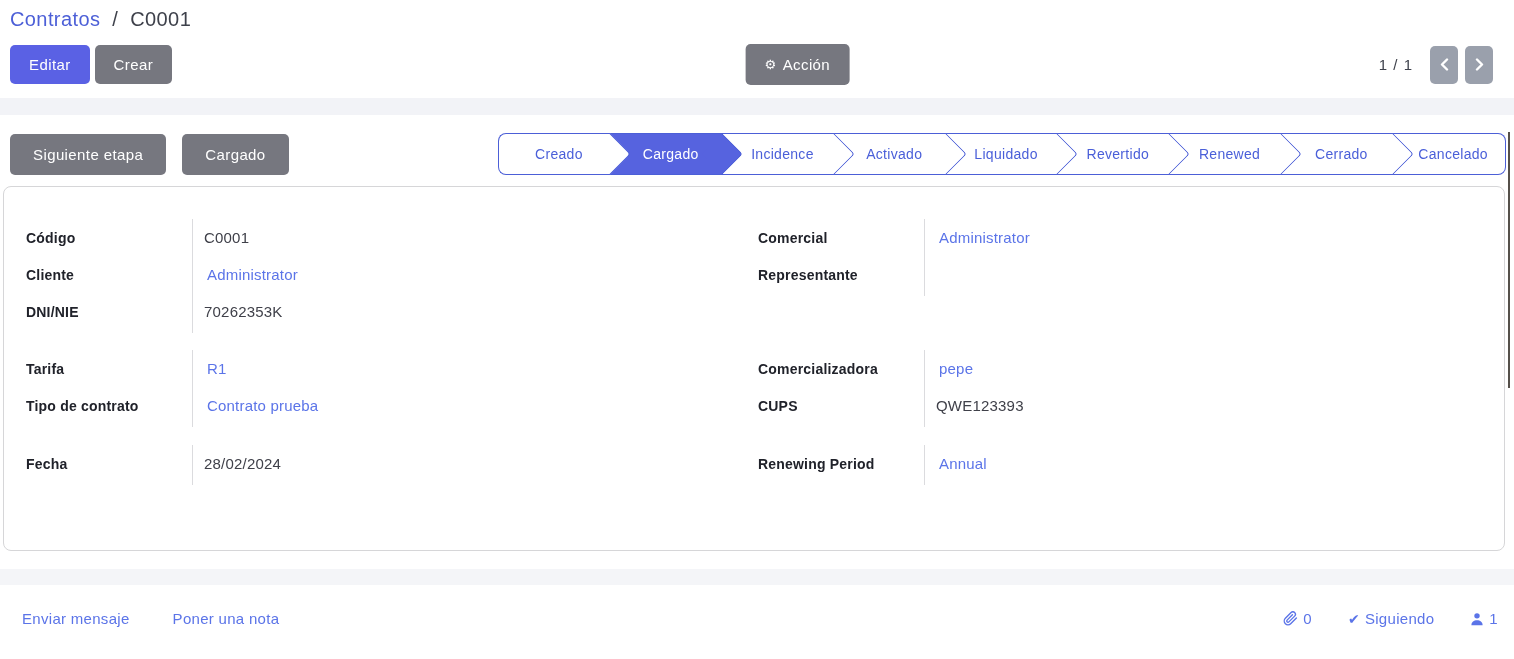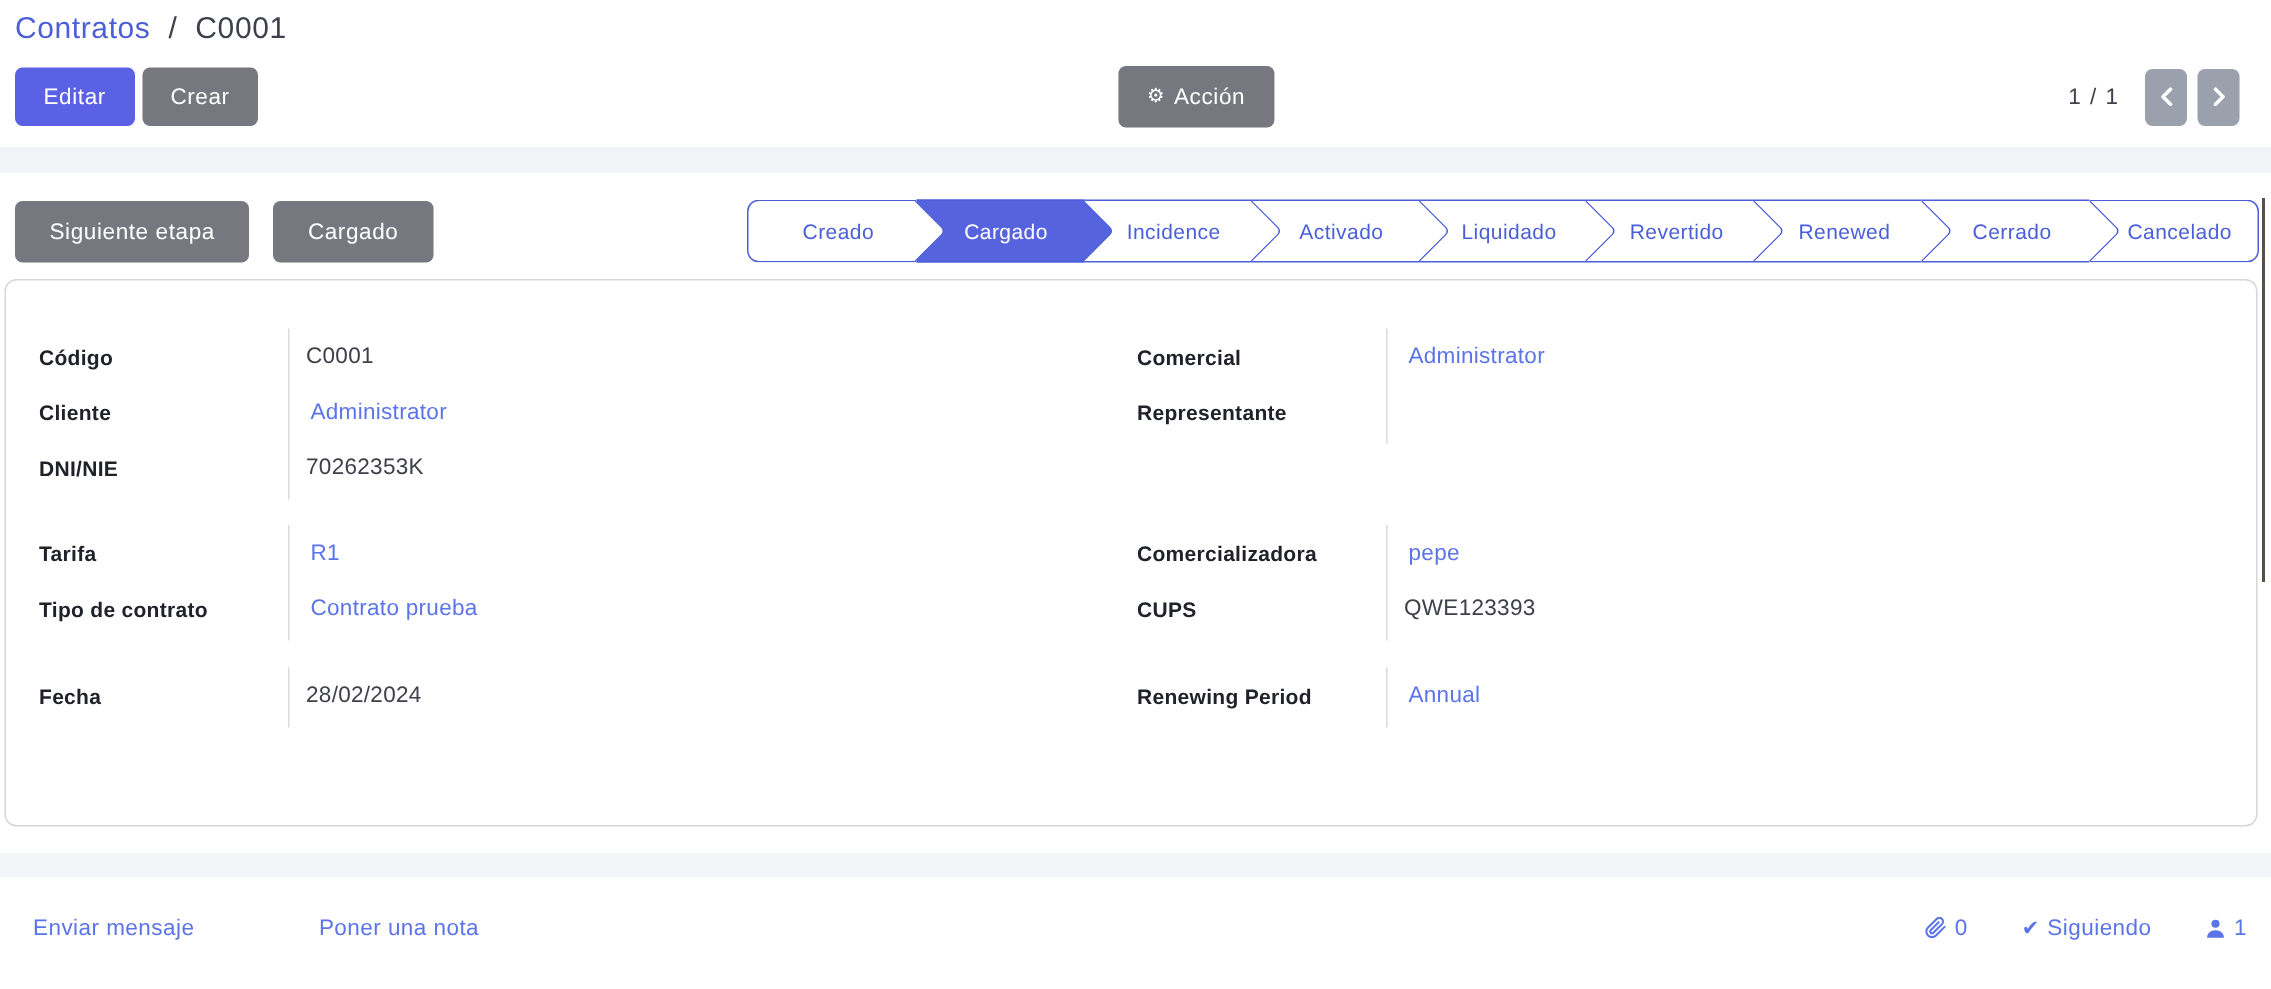--- a/index.html
+++ b/index.html
@@ -92,21 +92,21 @@
   .gap-21 { margin-bottom: 21px; }
   .gap-57 { margin-bottom: 57px; }
   .orow { display: grid; grid-template-columns: 166px 1fr; height: 37px; align-items: center; }
   .olabel { font-weight: bold; font-size: 14px; letter-spacing: .2px; color: #20222A; }
   .ovalue { padding-left: 12px; font-size: 15px; letter-spacing: .2px; color: #3F4049; }
   .ovalue.link { color: #5B74E8; cursor: pointer; padding-left: 15px; }
 
   .band2 { height: 16px; background: #F4F5F8; margin-top: 18px; }
 
   
-  .chatter { display: flex; align-items: center; margin-top: 25px; padding: 0 16px 0 22px; font-size: 15px; gap: 40px; }
+  .chatter { display: flex; align-items: center; margin-top: 25px; padding: 0 16px 0 22px; font-size: 15px; }
   .chatter-link { color: #5B74E8; letter-spacing: .3px; cursor: pointer; margin-right: 43px; }
   .chatter-right { margin-left: auto; display: flex; align-items: center; gap: 36px; color: #5B74E8; }
   .chatter-item { display: inline-flex; align-items: center; gap: 5px; cursor: pointer; letter-spacing: .3px; }
   .check-glyph { font-family: "DejaVu Sans", sans-serif; font-size: 14px; line-height: 1; }
 
   .scroll-thumb { position: absolute; right: 4px; top: 132px; width: 2px; height: 256px; background: #55504A; }
 </style>
 </head>
 <body>
 

